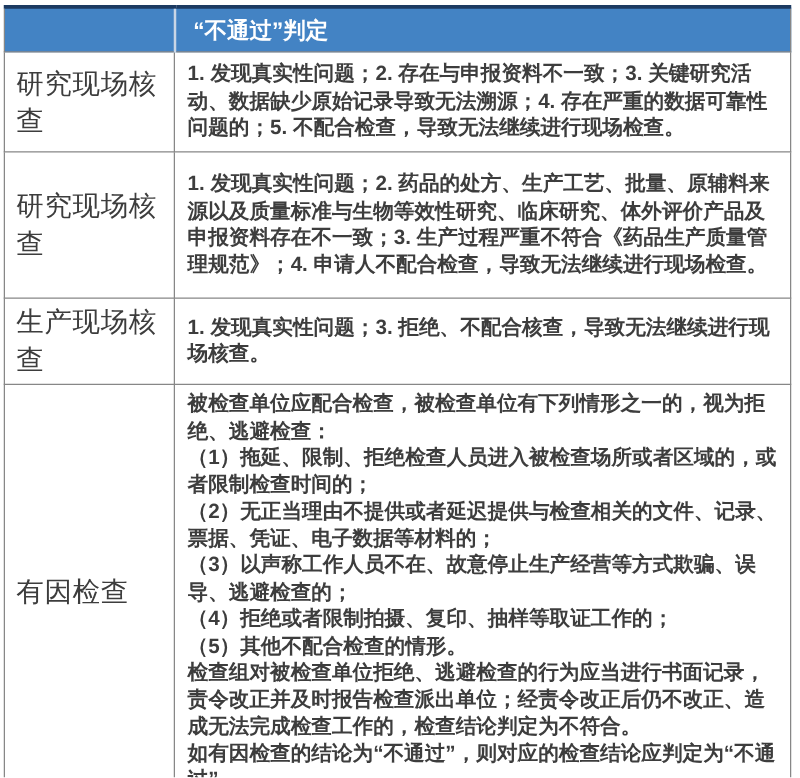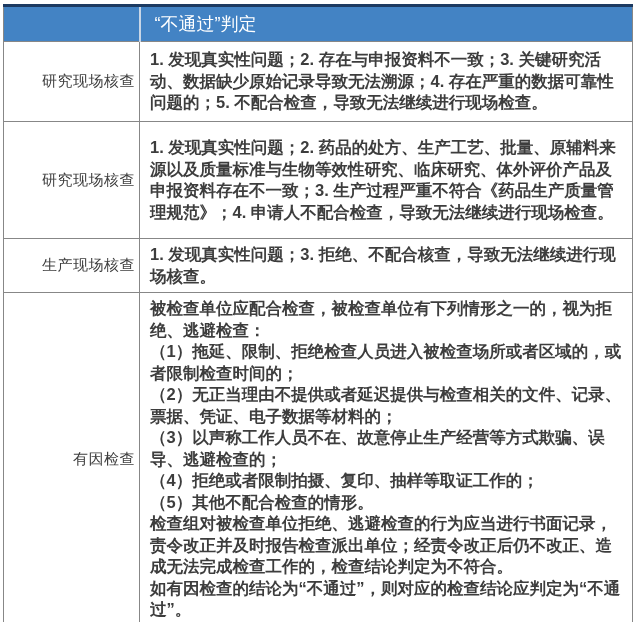--- a/index.html
+++ b/index.html
@@ -26,33 +26,33 @@
   th, td {
     border: 1px solid #878787;
     box-sizing: border-box;
     vertical-align: middle;
   }
   tr.hdr { height: 36px; }
   tr.hdr th {
     background: #4383c4;
     color: #ffffff;
     font-size: 18px;
-    font-weight: normal;
+    font-weight: bold;
     text-align: left;
     padding: 3px 8px 3px 14px;
     border-top: 3px solid #1c3a61;
     border-bottom: 1px solid #878787;
   }
   tr.hdr th.first {
     border-right: 2px solid #c9d6e6;
   }
   td.label {
-    font-size: 15px;
+    font-size: 22px;
     color: #3d3d3d;
-    text-align: right;
+    text-align: left;
     padding: 4px 4px 4px 9px;
     background: #ffffff;
     letter-spacing: 0.5px;
   }
   td.content {
     font-size: 16.5px;
     color: #3d3d3d;
     line-height: 21.5px;
     padding: 5px 8px 5px 10px;
     background: #ffffff;

